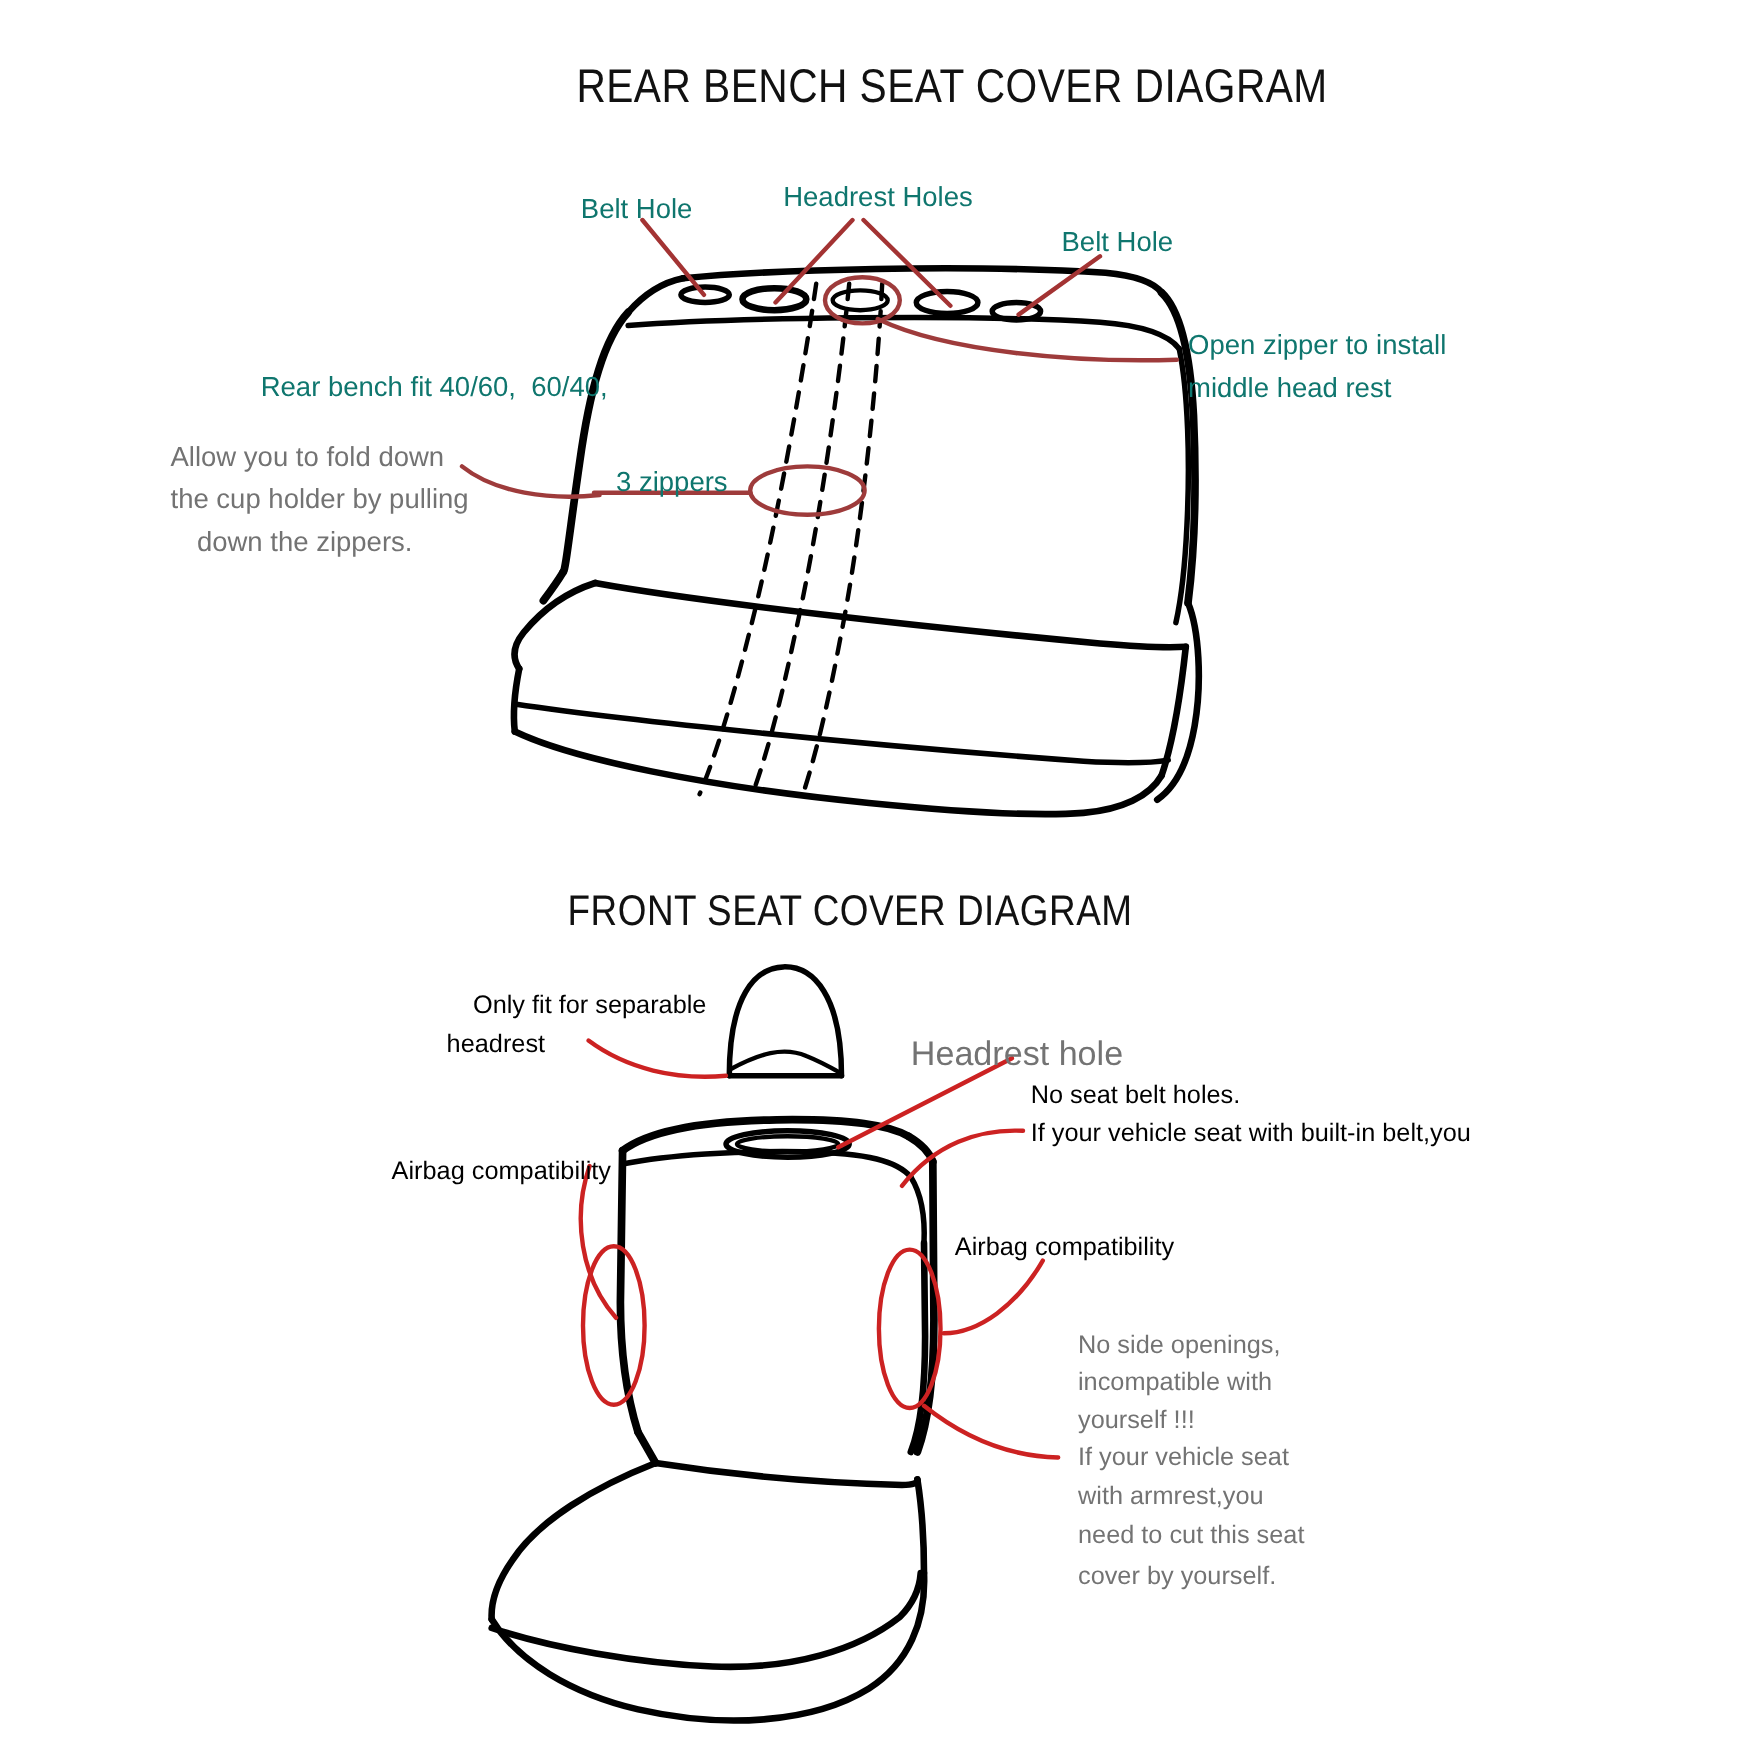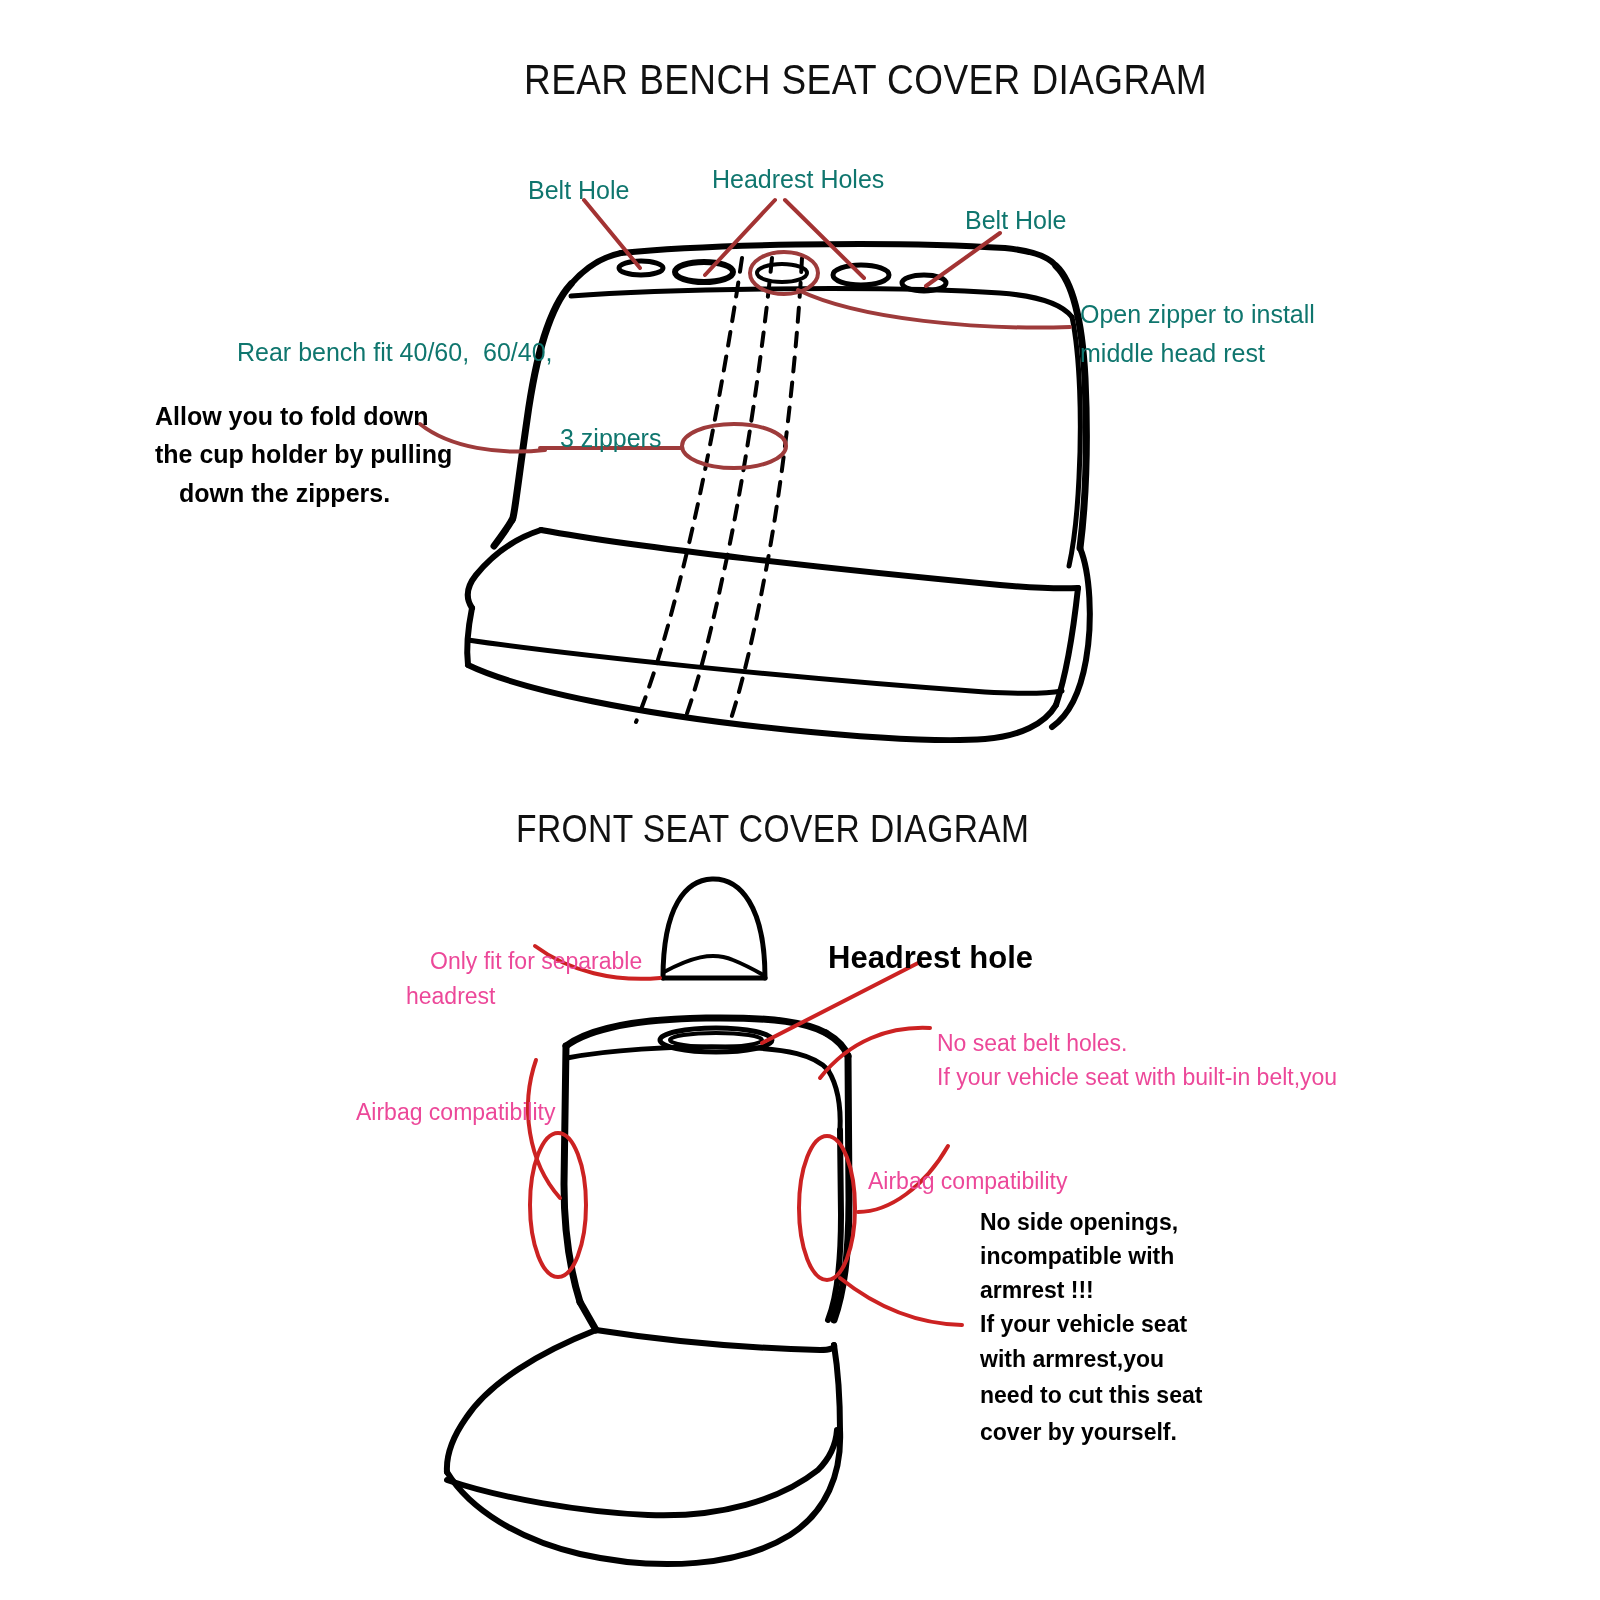--- a/index.html
+++ b/index.html
@@ -48,26 +48,24 @@
   .anno {
     position: absolute;
     font-family: "Liberation Sans", sans-serif;
     white-space: pre;
     line-height: 1.42;
   }
   .anno.dark {
     color: #0f766e;
   }
   .anno.bright {
+    color: #737373;
+  }
+  .anno.mid {
     color: #000000;
-    font-weight: bold;
-  }
-  .anno.mid {
-    color: #ec4899;
-    margin-top: 48px;
   }
   .anno.center {
     text-align: center;
   }
 </style>
 </head>
 <body>
 
 <div id="root">
 
@@ -228,21 +226,21 @@
 
 
   <div class="anno mid" id="lbl-airbag-left" style="left:356px; top:1048px; font-size:23px;">Airbag compatibility</div>
 
   <div class="anno mid" id="lbl-airbag-right" style="left:868px; top:1117px; font-size:23px;">Airbag compatibility</div>
 
   <div class="anno bright" id="lbl-noside-1" style="left:980px; top:1206px; font-size:23px;">No side openings,</div>
 
   <div class="anno bright" id="lbl-noside-2" style="left:980px; top:1240px; font-size:23px;">incompatible with</div>
 
-  <div class="anno bright" id="lbl-noside-3" style="left:980px; top:1274px; font-size:23px;">armrest !!!</div>
+  <div class="anno bright" id="lbl-noside-3" style="left:980px; top:1274px; font-size:23px;">yourself !!!</div>
 
   <div class="anno bright" id="lbl-noside-4" style="left:980px; top:1308px; font-size:23px;">If your vehicle seat</div>
 
   <div class="anno bright" id="lbl-noside-5" style="left:980px; top:1343px; font-size:23px;">with armrest,you</div>
 
   <div class="anno bright" id="lbl-noside-6" style="left:980px; top:1379px; font-size:23px;">need to cut this seat</div>
 
   <div class="anno bright" id="lbl-noside-7" style="left:980px; top:1416px; font-size:23px;">cover by yourself.</div>
 
 </div>

